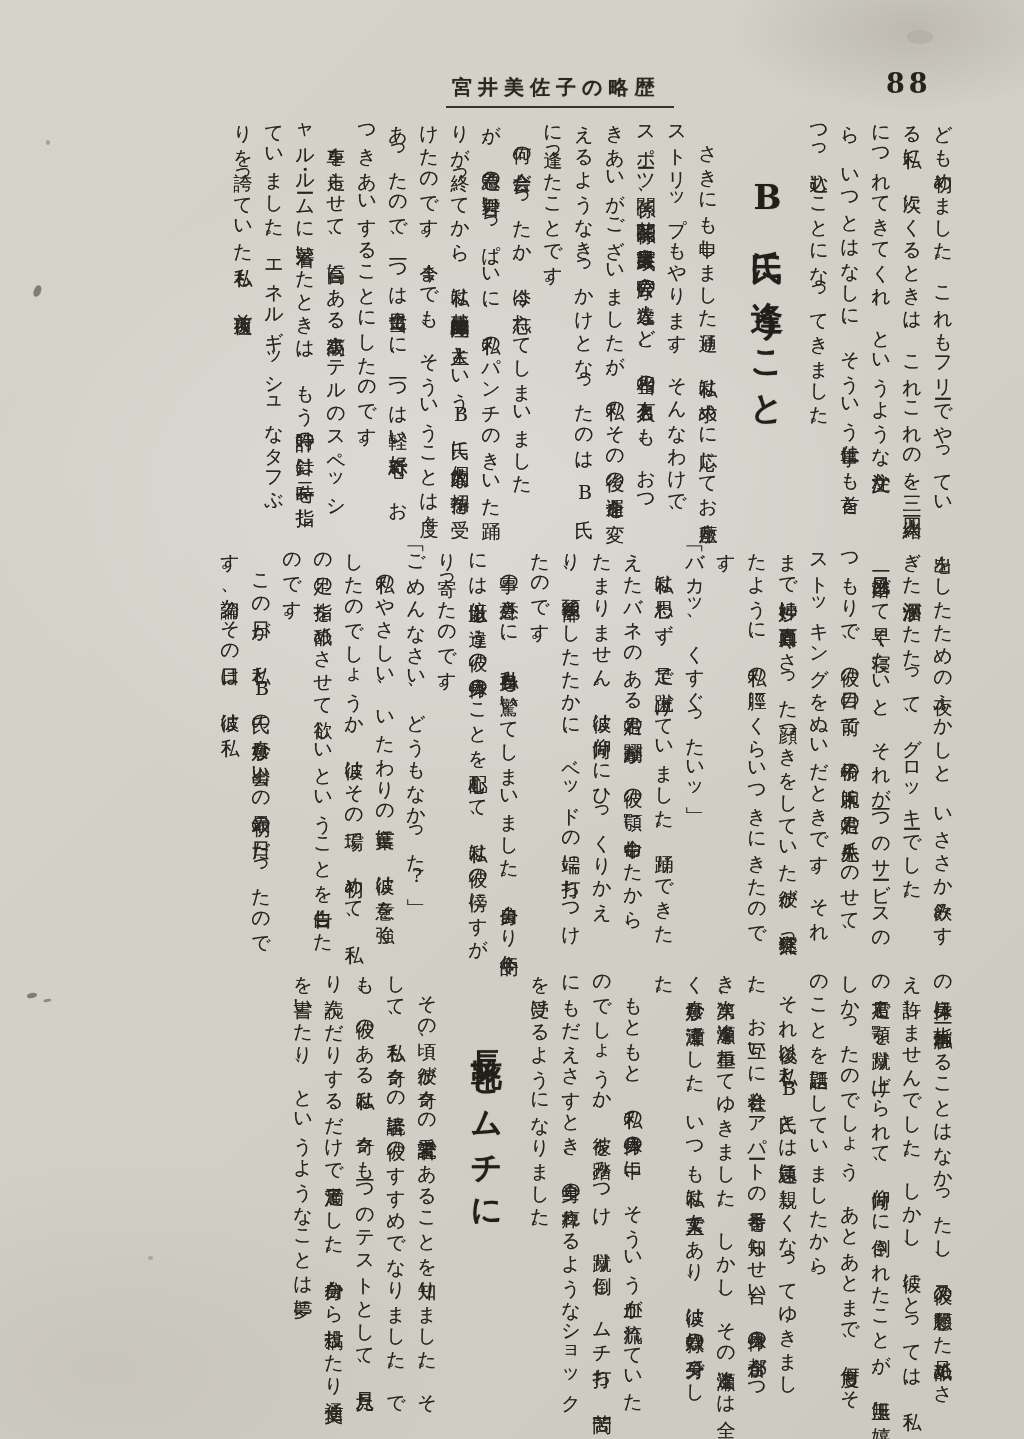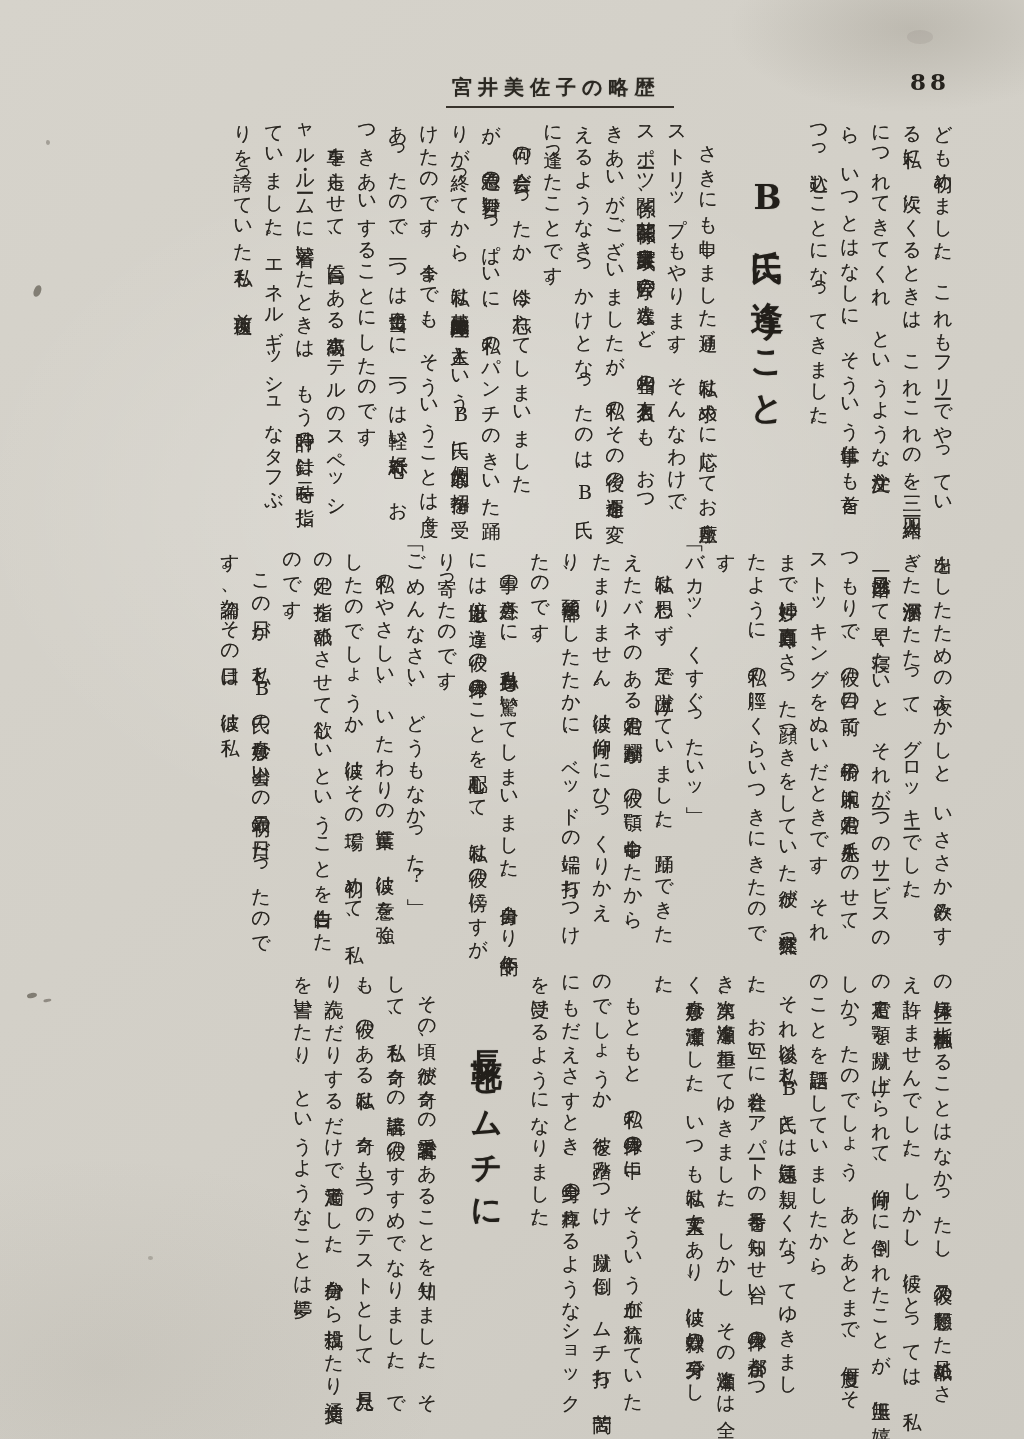--- a/index.html
+++ b/index.html
@@ -22,22 +22,22 @@
   
   .running-title{
     position:absolute; left:446px; top:74px;
     font-size:20px; font-weight:600; letter-spacing:6px;
     padding:0 14px 5px 6px;
     border-bottom:2px solid #38332c;
     text-shadow:0 0 1px rgba(43,40,34,0.45);
     white-space:nowrap;
   }
   .page-number{
-    position:absolute; left:910px; top:68px;
-    font-size:23px; font-weight:bold; letter-spacing:4px;
+    position:absolute; left:886px; top:68px;
+    font-size:27px; font-weight:bold; letter-spacing:4px;
     color:#26231e;
   }
   
   .band{
     position:absolute;
     writing-mode:vertical-rl;
     text-orientation:upright;
     line-break:loose;
     font-size:19px;
     line-height:31px;

